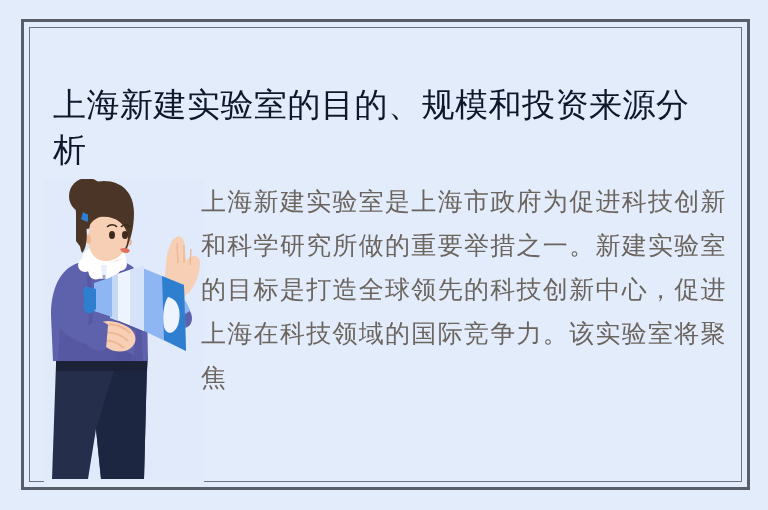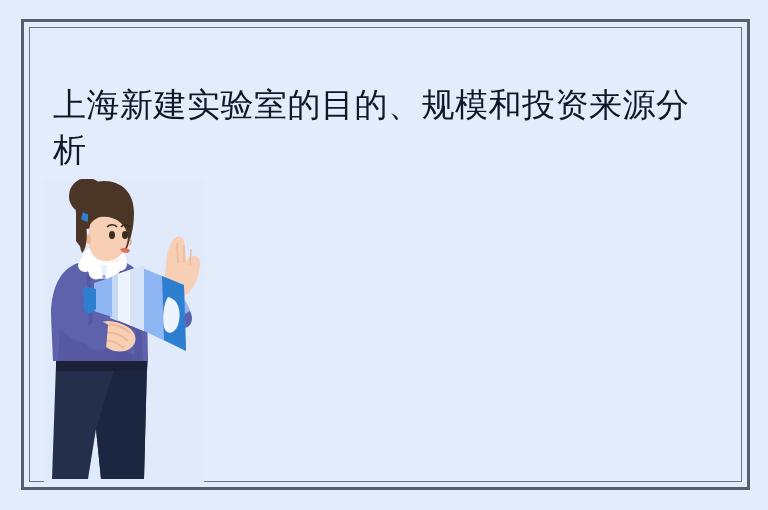--- a/index.html
+++ b/index.html
@@ -187,15 +187,16 @@
                  C54 162 50 150 56 144 Z" fill="#f7cfb4"></path>
         <path d="M62 146 C70 144 80 148 86 154" stroke="#eeb795" stroke-width="2" fill="none"></path>
         <path d="M60 154 C68 152 78 156 84 162" stroke="#eeb795" stroke-width="2" fill="none"></path>
         <path d="M58 162 C66 160 74 164 80 169" stroke="#eeb795" stroke-width="2" fill="none"></path>
 
         <path d="M40 150 C48 142 58 140 64 146 L62 170
                  C54 174 44 170 40 162 Z" fill="#5e61ab"></path>
       </svg>
     </div>
 
+    <div class="body-text">上海新建实验室是上海市政府为促进科技创新和科学研究所做的重要举措之一。新建实验室的目标是打造全球领先的科技创新中心，促进上海在科技领域的国际竞争力。该实验室将聚焦</div>
 
   </div>
 </div>
 
 </body></html>

